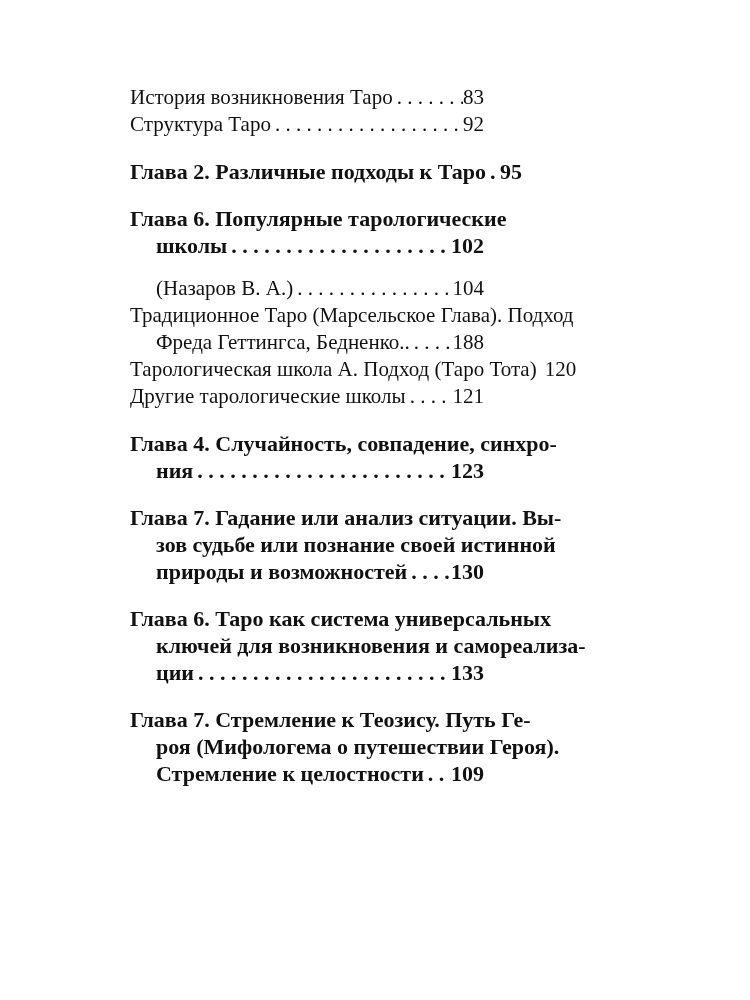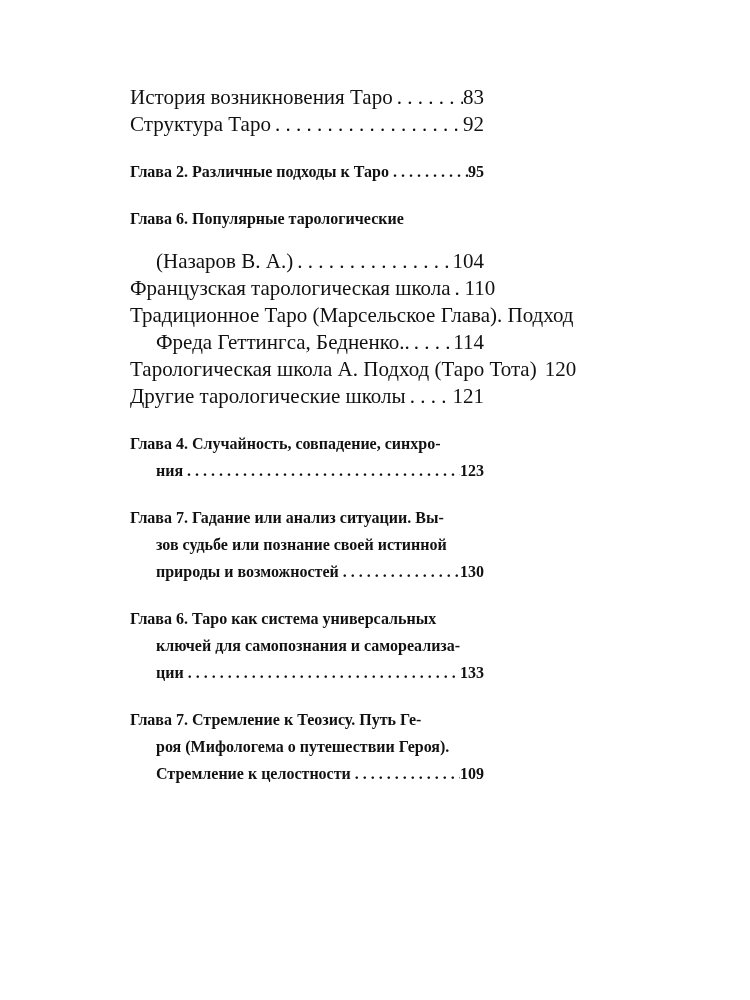--- a/index.html
+++ b/index.html
@@ -23,21 +23,21 @@
   }
   .toc {
     width: 100%;
   }
   .entry {
     font-size: 21px;
     line-height: 27px;
   }
   .entry.bold {
     font-weight: bold;
-    font-size: 16px;
+    font-size: 22px;
     margin-top: 20px;
     margin-bottom: 16px;
   }
   .line {
     display: flex;
     align-items: baseline;
   }
   .line.indent {
     padding-left: 26px;
   }
@@ -86,43 +86,41 @@
         <div class="line">
           <span class="text">Глава 2. Различные подходы к Таро</span>
           <span class="leader"></span>
           <span class="page-num">95</span>
         </div>
       </div>
       <div class="entry bold">
         <div class="line">
           <span class="text">Глава 6. Популярные тарологические</span>
         </div>
+        <div class="line indent">
+          <span class="text">школы</span>
+          <span class="leader"></span>
+          <span class="page-num">102</span>
+        </div>
       </div>
       <div class="entry">
         <div class="line indent">
           <span class="text">(Назаров В. А.)</span>
           <span class="leader"></span>
           <span class="page-num">104</span>
         </div>
       </div>
       <div class="entry">
         <div class="line">
-          <span class="text">Французская тарологическая школа</span>
-          <span class="leader"></span>
-          <span class="page-num">110</span>
-        </div>
-      </div>
-      <div class="entry">
-        <div class="line">
           <span class="text">Традиционное Таро (Марсельское Глава). Подход</span>
         </div>
         <div class="line indent">
           <span class="text">Фреда Геттингса, Бедненко..</span>
           <span class="leader"></span>
-          <span class="page-num">114</span>
+          <span class="page-num">188</span>
         </div>
       </div>
       <div class="entry">
         <div class="line">
           <span class="text">Тарологическая школа А. Подход (Таро Тота)</span>
           <span class="spacer"></span>
           <span class="page-num">120</span>
         </div>
       </div>
       <div class="entry">
@@ -153,21 +151,21 @@
           <span class="text">природы и возможностей</span>
           <span class="leader"></span>
           <span class="page-num">130</span>
         </div>
       </div>
       <div class="entry bold">
         <div class="line">
           <span class="text">Глава 6. Таро как система универсальных</span>
         </div>
         <div class="line indent">
-          <span class="text">ключей для самопознания и самореализа-</span>
+          <span class="text">ключей для возникновения и самореализа-</span>
         </div>
         <div class="line indent">
           <span class="text">ции</span>
           <span class="leader"></span>
           <span class="page-num">133</span>
         </div>
       </div>
       <div class="entry bold">
         <div class="line">
           <span class="text">Глава 7. Стремление к Теозису. Путь Ге-</span>

